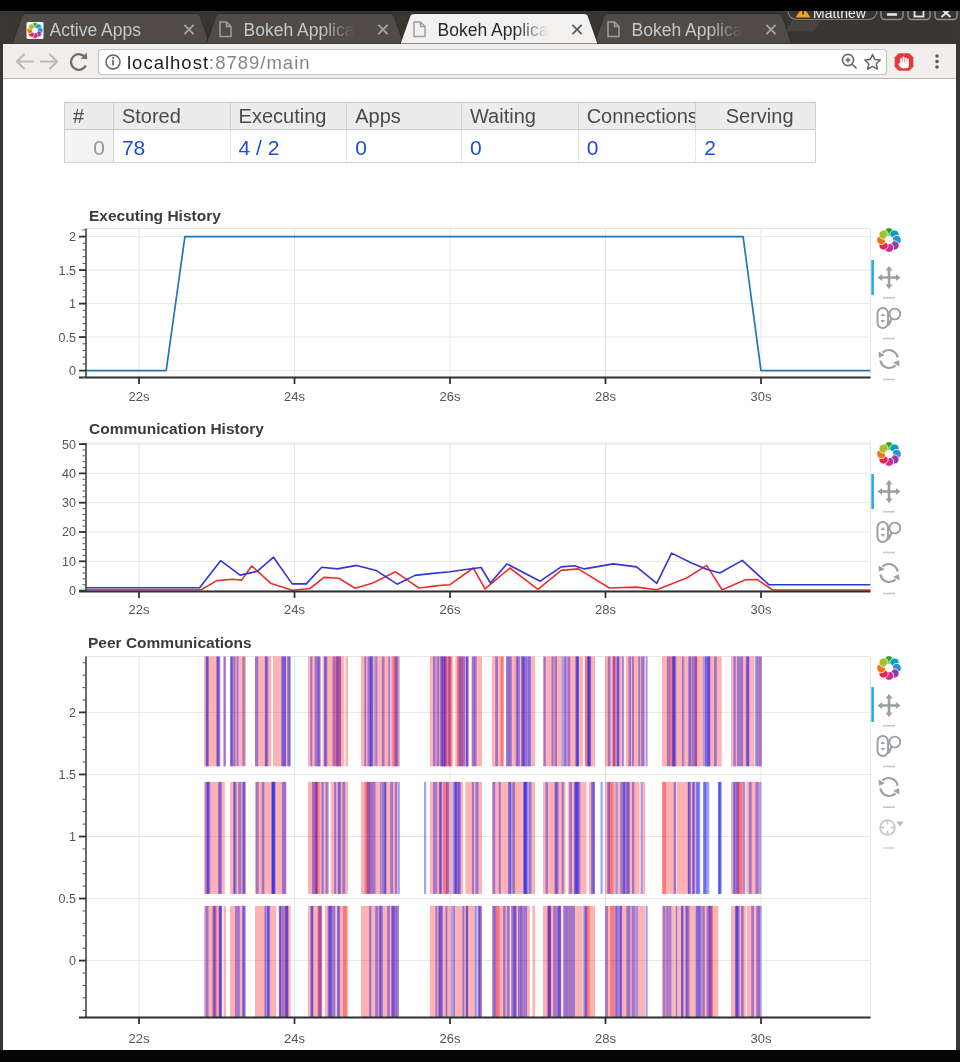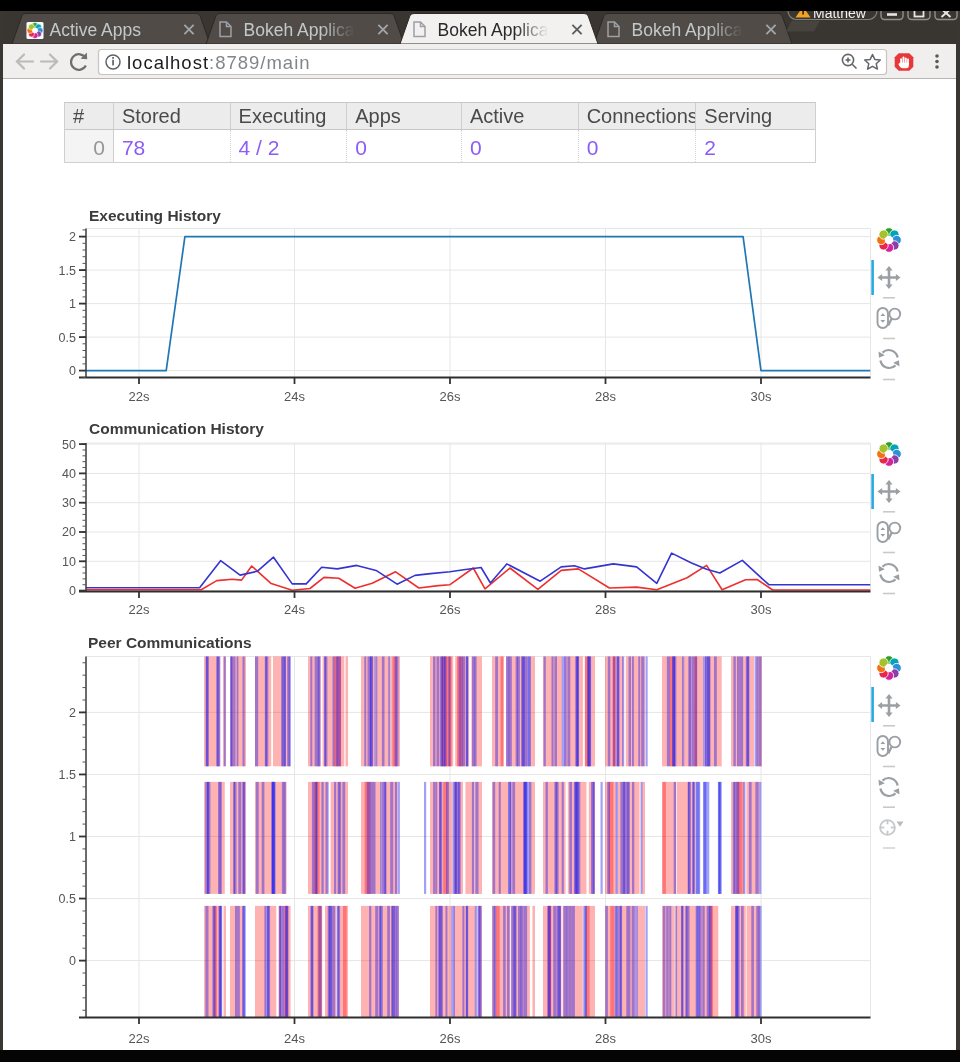--- a/index.html
+++ b/index.html
@@ -2,23 +2,23 @@
 <html><head><meta charset="utf-8"><style>
 html,body{margin:0;padding:0;width:960px;height:1062px;overflow:hidden;background:#fff;
 font-family:"Liberation Sans",sans-serif;}
 #wrap{position:relative;width:960px;height:1062px;}
 #wrap svg{position:absolute;left:0;top:0;}
 #tbl{position:absolute;left:64px;top:102px;width:752px;border:1px solid #d0d0d0;border-top:1px solid #c8c8c8;
 box-sizing:border-box;font-size:20px;}
 .hr{display:flex;background:#ececec;border-bottom:1px solid #c8c8c8;}
 .th{box-sizing:border-box;height:26px;line-height:26px;padding-left:8px;color:#4a4a4a;
 border-right:1px solid #cfcfcf;overflow:hidden;}
-.th:last-child{border-right:none;}
+.th:last-child{border-right:none;text-align:center;}
 .dr{display:flex;background:#fff;height:32px;}
-.td{box-sizing:border-box;height:32px;line-height:35px;padding-left:8px;color:#8b5cf6;font-size:21px;
+.td{box-sizing:border-box;height:32px;line-height:35px;padding-left:8px;color:#1d4ed8;font-size:21px;
 border-right:1px dotted #d4d4d4;overflow:hidden;}
 .td:last-child{border-right:none;}
 .td.idx{background:#f4f4f4;color:#969696;text-align:right;padding-left:0;padding-right:8px;
 border-right:1px solid #cfcfcf;}
 </style></head>
 <body>
 <div id="wrap">
 <svg width="960" height="1062" font-family="Liberation Sans, sans-serif">
       <rect width="960" height="1062" fill="#ffffff"></rect>
       <clipPath id="c1">
@@ -857,21 +857,21 @@
       <circle cx="937" cy="56.0" r="1.8" fill="#5d5955"></circle>
       <circle cx="937" cy="61.5" r="1.8" fill="#5d5955"></circle>
       <circle cx="937" cy="67.0" r="1.8" fill="#5d5955"></circle>
     </svg>
 <div id="tbl">
 <div class="hr">
         <div class="th" style="width:49px">#</div>
         <div class="th" style="width:117px">Stored</div>
         <div class="th" style="width:117px">Executing</div>
         <div class="th" style="width:115px">Apps</div>
-        <div class="th" style="width:117px">Active</div>
+        <div class="th" style="width:117px">Waiting</div>
         <div class="th" style="width:118px">Connections</div>
         <div class="th" style="width:119px">Serving</div>
       </div>
 <div class="dr">
         <div class="td idx" style="width:49px">0</div>
         <div class="td" style="width:117px">78</div>
         <div class="td" style="width:117px">4 / 2</div>
         <div class="td" style="width:115px">0</div>
         <div class="td" style="width:117px">0</div>
         <div class="td" style="width:118px">0</div>

